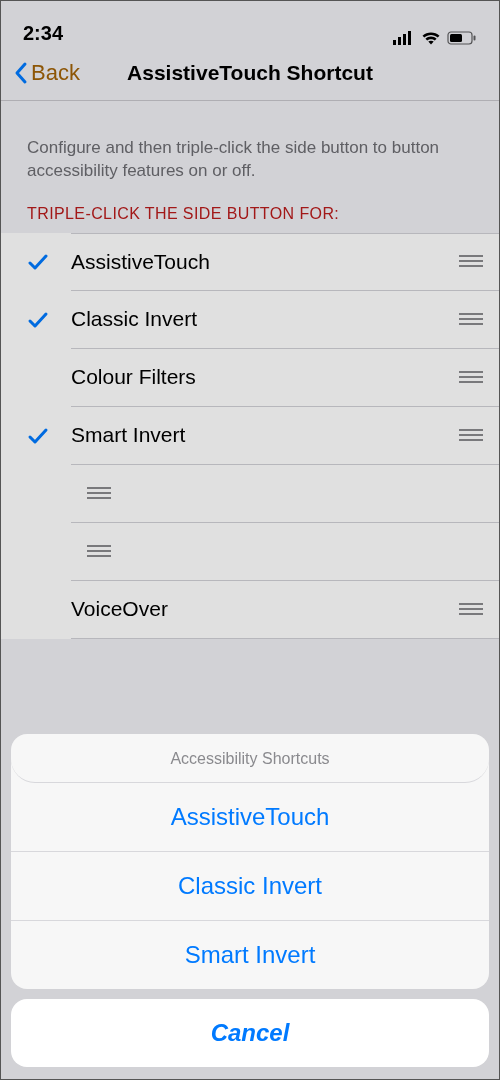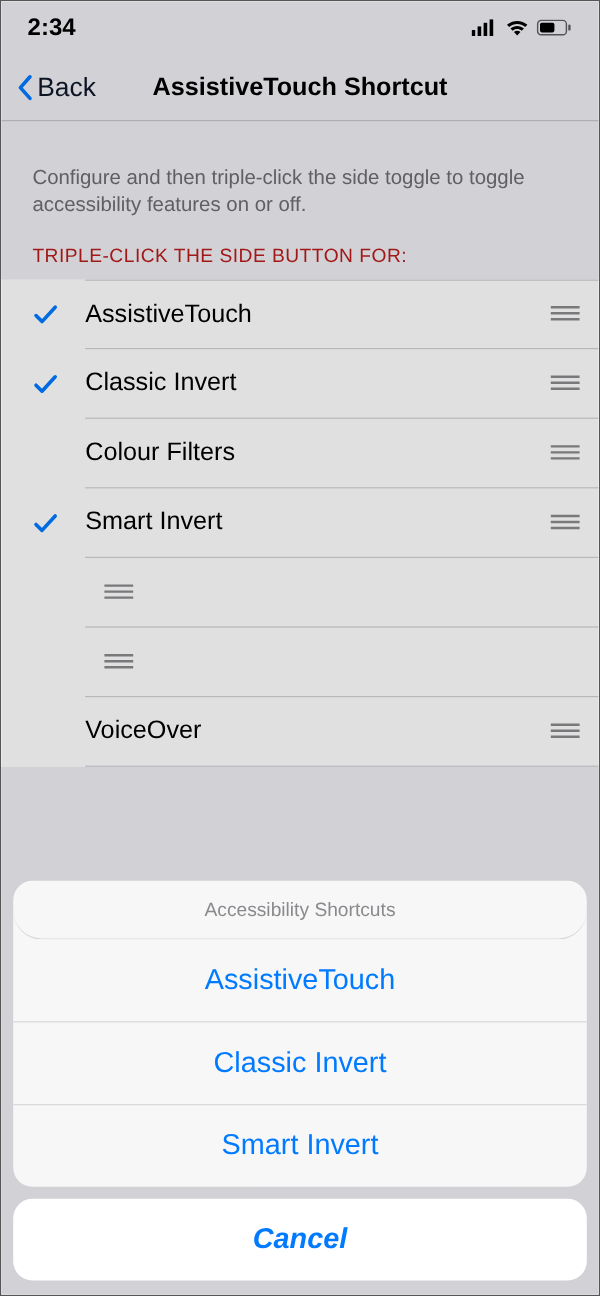--- a/index.html
+++ b/index.html
@@ -23,21 +23,21 @@
     inset: 0;
     background: rgba(0,0,0,0.12);
     pointer-events: none;
     z-index: 5;
   }
 
   
   .status-bar {
     height: 44px;
     display: flex;
-    align-items: center;
+    align-items: flex-end;
     justify-content: space-between;
     padding: 0 22px;
     font-size: 20px;
     font-weight: 600;
     background: #efeff4;
   }
   .status-right { display: flex; align-items: center; gap: 6px; }
   .status-right svg { display: block; }
 
   
@@ -46,21 +46,21 @@
     display: flex;
     align-items: center;
     padding: 0 12px;
     border-bottom: 1px solid #c8c7cc;
     background: #efeff4;
     position: relative;
   }
   .back-btn {
     display: flex;
     align-items: center;
-    color: #0f172a;
+    color: #a16207;
     font-size: 22px;
     gap: 2px;
   }
   .back-btn svg { display: block; }
   .nav-title {
     position: absolute;
     left: 50%;
     transform: translateX(-50%);
     font-size: 21px;
     font-weight: 700;
@@ -203,21 +203,21 @@
         <svg width="16" height="24" viewBox="0 0 16 24">
           <polyline points="12,3 4,12 12,21" fill="none" stroke="#007aff" stroke-width="3" stroke-linecap="round" stroke-linejoin="round"></polyline>
         </svg>
       </span>
       <span>Back</span>
     </div>
     <div class="nav-title">AssistiveTouch Shortcut</div>
   </div>
 
   <div class="content">
-    <div class="desc">Configure and then triple-click the side toggle to toggle accessibility features on or off.</div>
+    <div class="desc">Configure and then triple-click the side button to button accessibility features on or off.</div>
     <div class="section-header">TRIPLE-CLICK THE SIDE BUTTON FOR:</div>
     <div class="list" id="list">
         <div class="row">
           <span class="check-slot">
             <svg width="22" height="22" viewBox="0 0 22 22">
               <polyline points="3,12 8,17 19,5" fill="none" stroke="#007aff" stroke-width="3" stroke-linecap="round" stroke-linejoin="round"></polyline>
             </svg>
           </span>
           <div class="row-main">
             <span class="row-label">AssistiveTouch</span>

